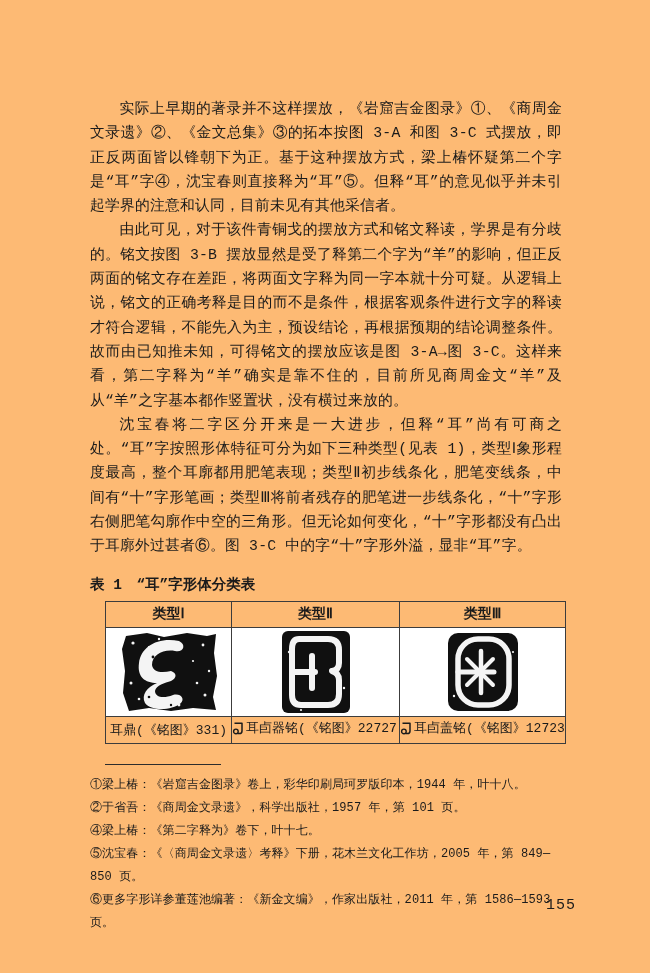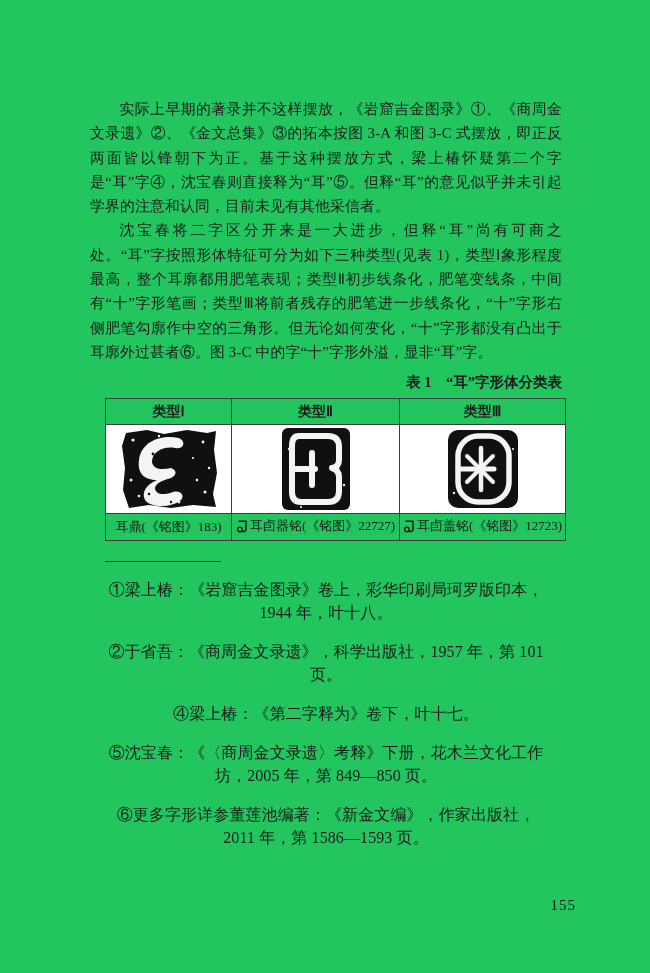--- a/index.html
+++ b/index.html
@@ -1,37 +1,37 @@
 <!DOCTYPE html>
 <html><head>
 <meta charset="utf-8">
 <style>
   html,body { margin:0; padding:0; background:#ffffff; }
   .page {
     position:relative;
     width:650px; height:973px;
-    background:#22c55e;
-    font-family:Liberation Serif, serif;
+    background:#fdba74;
+    font-family:Liberation Mono, monospace;
     color:#1b1b1b;
     overflow:hidden;
   }
   .content {
     position:absolute; left:90px; top:97px; width:472px;
   }
   p.body-para {
     margin:0;
     font-size:14.8px;
     line-height:24.3px;
     text-align:justify;
     text-indent:2em;
     letter-spacing:0.2px;
   }
   .table-title {
-    margin:8px 0 0 0;
-    text-align:right;
+    margin:16px 0 0 0;
+    text-align:left;
     font-weight:bold;
     font-size:14.5px;
     line-height:20px;
   }
   table.type-table {
     border-collapse:collapse;
     width:460px;
     margin:6px 0 0 15px;
     table-layout:fixed;
     border-radius:17px;
@@ -50,39 +50,40 @@
   td.cap-cell { height:26px; font-size:13px; white-space:nowrap; }
   .cap-wrap { display:inline-flex; align-items:center; gap:1px; }
   .clan-glyph { display:inline-block; vertical-align:-2px; }
   .footnotes { margin-top:20px; }
   .fn-rule {
     width:116px; height:0;
     border:0; border-top:1px solid #2c2c2c;
     margin:0 0 9px 15px;
   }
   p.fn {
-    margin:16px;
-    font-size:16px;
+    margin:0;
+    font-size:12px;
     line-height:23px;
-    text-align:center;
+    text-align:left;
     letter-spacing:0.1px;
   }
   .page-number {
     position:absolute; top:897px; right:74px;
     font-size:15px; letter-spacing:1px;
   }
   svg { display:block; margin:0 auto; }
 </style>
 </head>
 <body>
 
 <div class="page">
   <div class="content">
 
     <p class="body-para">实际上早期的著录并不这样摆放，《岩窟吉金图录》①、《商周金文录遗》②、《金文总集》③的拓本按图 3-A 和图 3-C 式摆放，即正反两面皆以锋朝下为正。基于这种摆放方式，梁上椿怀疑第二个字是“耳”字④，沈宝春则直接释为“耳”⑤。但释“耳”的意见似乎并未引起学界的注意和认同，目前未见有其他采信者。</p>
+    <p class="body-para">由此可见，对于该件青铜戈的摆放方式和铭文释读，学界是有分歧的。铭文按图 3-B 摆放显然是受了释第二个字为“羊”的影响，但正反两面的铭文存在差距，将两面文字释为同一字本就十分可疑。从逻辑上说，铭文的正确考释是目的而不是条件，根据客观条件进行文字的释读才符合逻辑，不能先入为主，预设结论，再根据预期的结论调整条件。故而由已知推未知，可得铭文的摆放应该是图 3-A→图 3-C。这样来看，第二字释为“羊”确实是靠不住的，目前所见商周金文“羊”及从“羊”之字基本都作竖置状，没有横过来放的。</p>
     <p class="body-para">沈宝春将二字区分开来是一大进步，但释“耳”尚有可商之处。“耳”字按照形体特征可分为如下三种类型(见表 1)，类型Ⅰ象形程度最高，整个耳廓都用肥笔表现；类型Ⅱ初步线条化，肥笔变线条，中间有“十”字形笔画；类型Ⅲ将前者残存的肥笔进一步线条化，“十”字形右侧肥笔勾廓作中空的三角形。但无论如何变化，“十”字形都没有凸出于耳廓外过甚者⑥。图 3-C 中的字“十”字形外溢，显非“耳”字。</p>
 
     <div class="table-title">表 1　“耳”字形体分类表</div>
 
     <table class="type-table">
       <colgroup>
           <col class="c1">
           <col class="c2">
           <col class="c3">
         </colgroup>
@@ -149,21 +150,21 @@
             <g fill="#f4f4f4">
               <circle cx="7" cy="64" r="1.2"></circle>
                   <circle cx="66" cy="20" r="1.1"></circle>
             </g>
           </svg>
         </td>
       </tr>
       <tr>
         <td class="cap-cell">
           <span class="cap-wrap">
-            <span>耳鼎(《铭图》183)</span>
+            <span>耳鼎(《铭图》331)</span>
           </span>
         </td>
         <td class="cap-cell">
           <span class="cap-wrap">
             <svg class="clan-glyph" width="13" height="15" viewBox="0 0 13 15">
               <path d="M2.5,2.2 H10 V10 Q10,12.6 7.4,12.6 H5.6" stroke="#1b1b1b" stroke-width="1.5" fill="none" stroke-linejoin="round"></path>
               <circle cx="3.9" cy="10.4" r="2.3" fill="none" stroke="#1b1b1b" stroke-width="1.4"></circle>
             </svg>
             <span>耳卣器铭(《铭图》22727)</span>
           </span>

